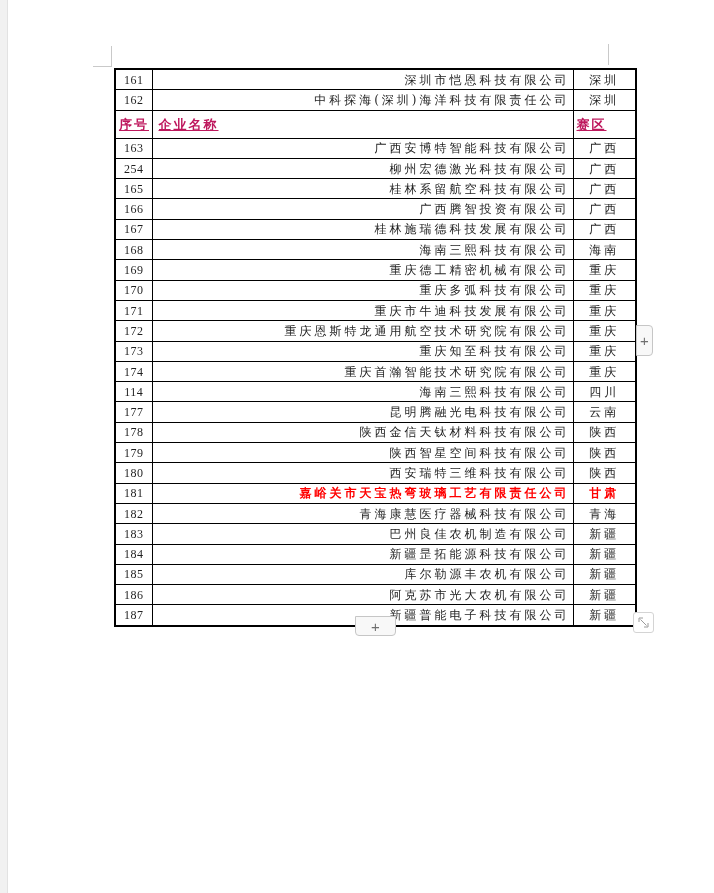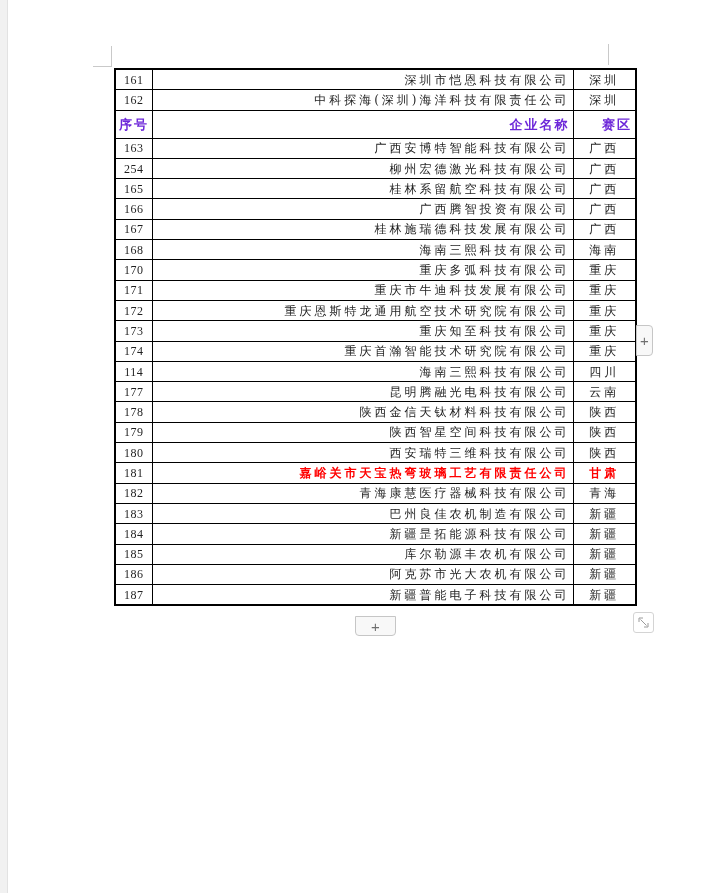--- a/index.html
+++ b/index.html
@@ -29,22 +29,22 @@
     font-size:12px;
     line-height:1;
     color:#1f1f1f;
     white-space:nowrap;
     overflow:hidden;
   }
   td.col-no{text-align:center;letter-spacing:0.5px;font-family:"Liberation Serif",serif;margin-left:8px;}
   td.col-name{text-align:right;padding-left:6px;letter-spacing:3px;}
   td.col-region{text-align:center;letter-spacing:3px;}
   tr.hdr td{
-    height:27px;font-weight:bold;text-align:right;font-size:13px;
-    letter-spacing:2px;color:#6d28d9;
+    height:27px;font-weight:bold;text-align:left;font-size:13px;
+    letter-spacing:2px;color:#be185d;text-decoration:underline;
   }
   td.hl{color:var(--hl,#ff0000);font-weight:bold;}
 
   .btn{
     position:absolute;
     background:#f8f8f8;border:1px solid #c6c6c6;border-radius:3px;
     color:#6f6f6f;
     display:flex;align-items:center;justify-content:center;
     font-family:"Liberation Sans","DejaVu Sans",sans-serif;
     font-size:15px;font-weight:400;line-height:1;
@@ -115,20 +115,25 @@
         <td class="col-no">167</td>
         <td class="col-name">桂林施瑞德科技发展有限公司</td>
         <td class="col-region">广西</td>
       </tr>
       <tr>
         <td class="col-no">168</td>
         <td class="col-name">海南三熙科技有限公司</td>
         <td class="col-region">海南</td>
       </tr>
       <tr>
+        <td class="col-no">169</td>
+        <td class="col-name">重庆德工精密机械有限公司</td>
+        <td class="col-region">重庆</td>
+      </tr>
+      <tr>
         <td class="col-no">170</td>
         <td class="col-name">重庆多弧科技有限公司</td>
         <td class="col-region">重庆</td>
       </tr>
       <tr>
         <td class="col-no">171</td>
         <td class="col-name">重庆市牛迪科技发展有限公司</td>
         <td class="col-region">重庆</td>
       </tr>
       <tr>

